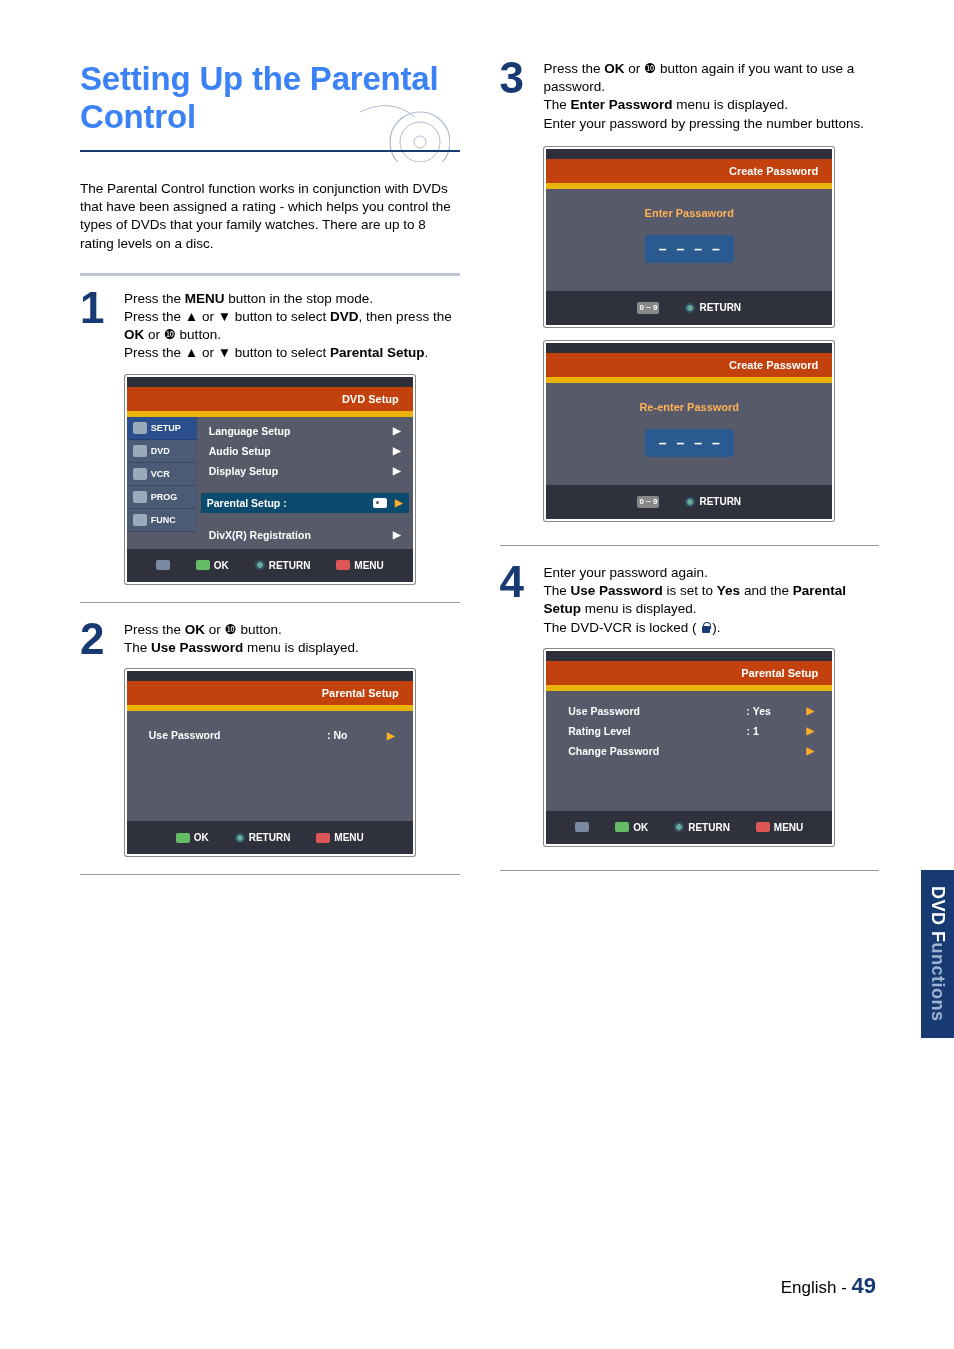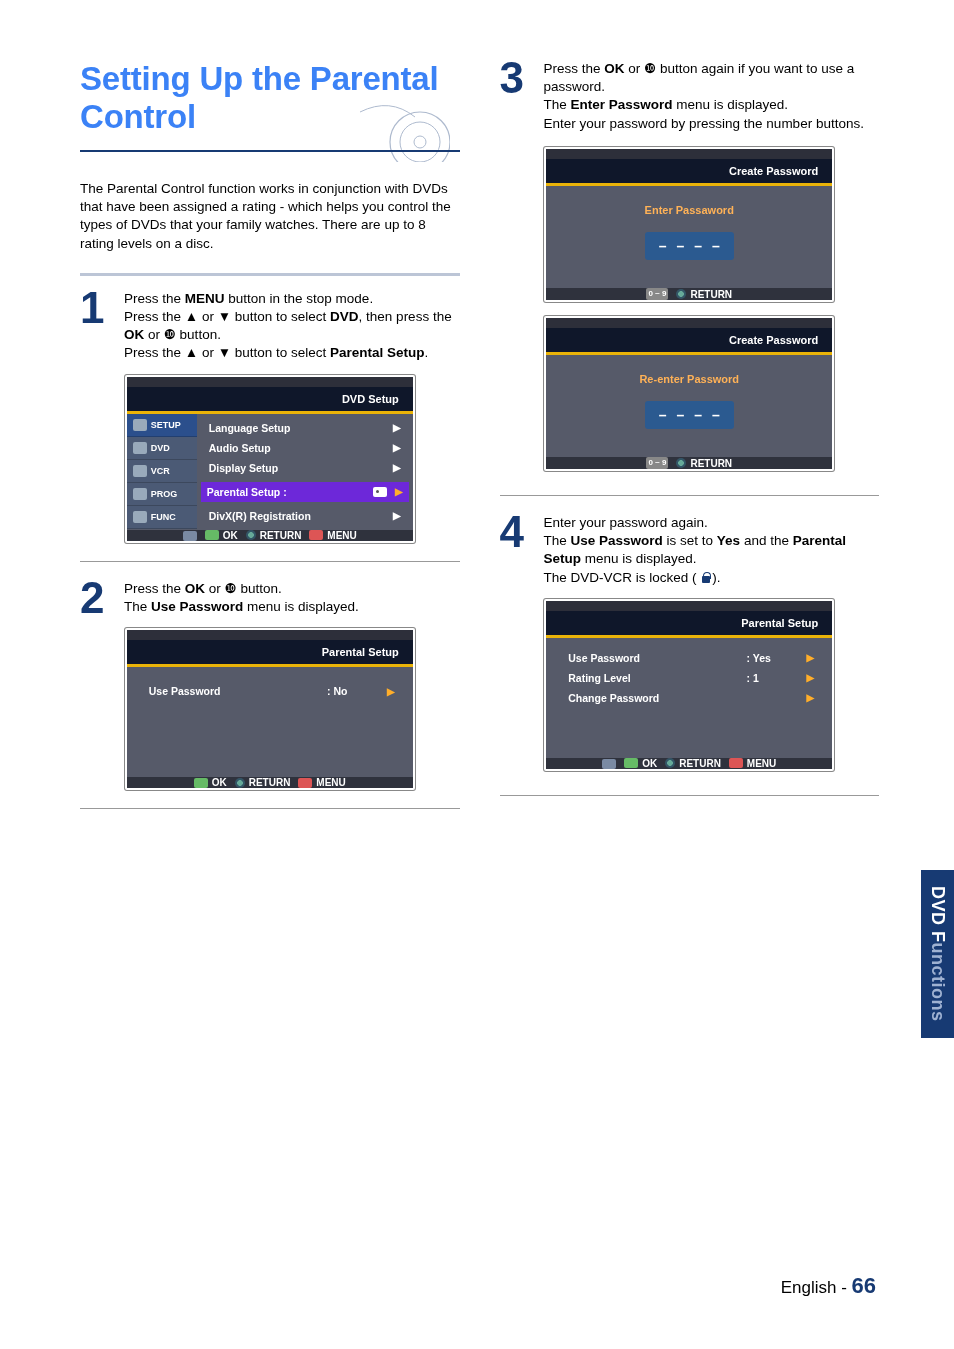--- a/index.html
+++ b/index.html
@@ -99,36 +99,35 @@
   .osd-topbar {
     background: #2d2f3a;
     height: 10px;
   }
   .osd-titlebar {
     text-align: right;
     padding: 6px 14px;
     font-size: 11px;
     font-weight: 700;
     color: #fff;
-    background: #0f172a;
-    border-bottom: 3px solid #eab308;
+    background: #c2410c;
+    border-bottom: 6px solid #eab308;
   }
   .osd-body {
     min-height: 90px;
     padding: 10px 0;
   }
   .osd-footer {
     background: #2f323d;
     display: flex;
     justify-content: center;
-    gap: 8px;
-    padding: 0 0;
+    gap: 26px;
+    padding: 11px 0;
     font-size: 10px;
     font-weight: 700;
-    align-items: flex-end;
   }
   .osd-footer .btnlabel {
     display: inline-flex;
     align-items: center;
     gap: 4px;
   }
   .footicon {
     display: inline-block;
     width: 14px;
     height: 10px;
@@ -172,21 +171,21 @@
   }
   .setuprow {
     display: flex;
     align-items: center;
     font-size: 10.5px;
     font-weight: 700;
     padding: 4px 2px;
     gap: 8px;
   }
   .setuprow .label { flex: 1; }
-  .setuprow.hl { background: #6d28d9; padding-left:6px;padding-right:6px; margin:4px -6px;}
+  .setuprow.hl { background: #0c4a6e; padding-left:6px;padding-right:6px; margin:12px -6px;}
   .tri { font-size: 10px; color:#fff; }
   .hl .tri { color: #ffae2a; }
   .keyicon {
     display:inline-block;width:14px;height:10px;background:#fff;border-radius:2px;position:relative;
   }
   .keyicon::after{content:"";position:absolute;left:3px;top:3px;width:3px;height:3px;background:#555;border-radius:50%;}
 
   
   .listrow {
     display:flex;align-items:center;font-size:10.5px;font-weight:700;
@@ -494,14 +493,14 @@
 
     <div class="thin-rule" style="margin-top:24px;"></div>
   </div>
 </div>
 
 <div class="side-tab">
   <span>DVD F</span><span class="faded">unctions</span>
 </div>
 
 <div class="footer">
-  <span>English</span><span> - </span><span class="pgnum">66</span>
+  <span>English</span><span> - </span><span class="pgnum">49</span>
 </div>
 
 </body></html>

